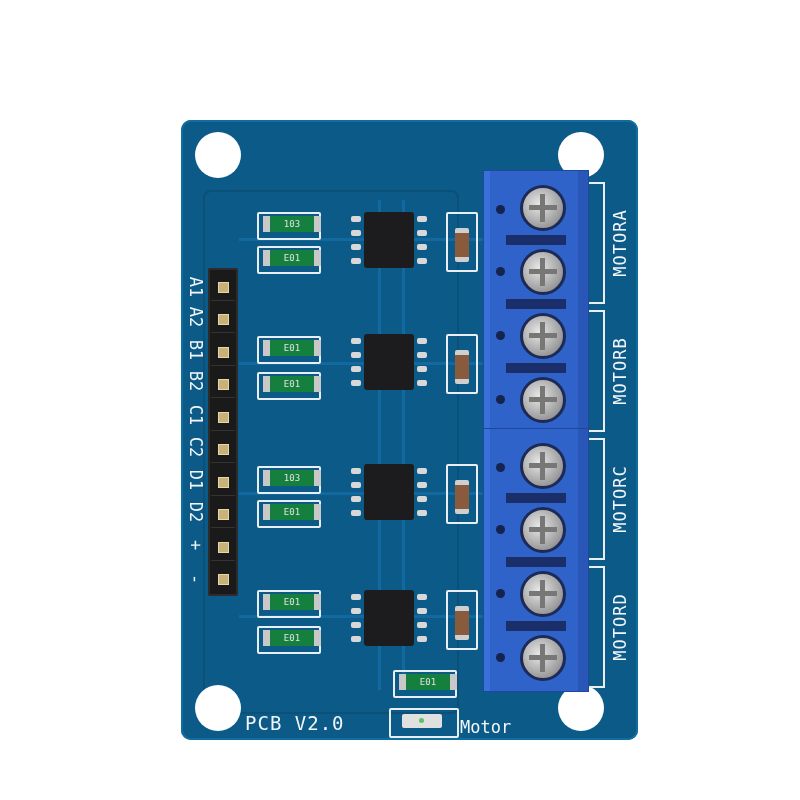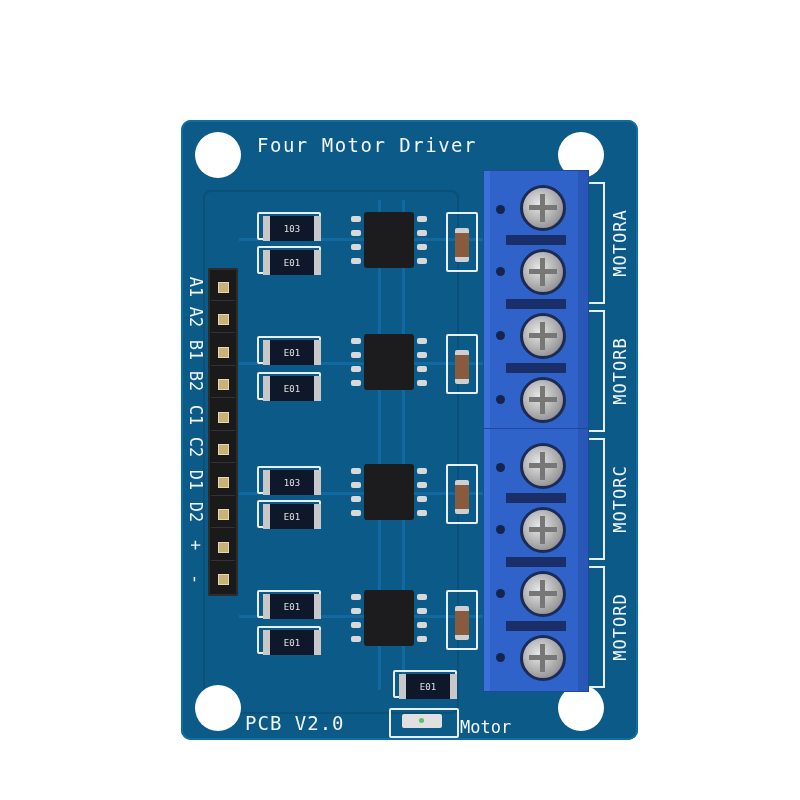--- a/index.html
+++ b/index.html
@@ -20,41 +20,40 @@
   .motor-labels .lbl span { transform:rotate(-90deg); color:#f2f6f8; font-size:17px; letter-spacing:1px; white-space:nowrap; }
   .motor-bracket { position:absolute; left:408px; width:14px; border:2px solid #e8eef2; border-left:none; }
   .terminal { position:absolute; left:302px; width:104px; background:#2f63c9; border:1px solid #1e47a0; box-shadow: inset 6px 0 0 #3a71d8, inset -10px 0 0 #2857b8; }
   .screw { position:absolute; left:36px; width:40px; height:40px; border-radius:50%; background:radial-gradient(circle at 40% 40%, #e8e8e8, #9a9a9a 70%, #555 100%); border:3px solid #1c2a55; }
   .screw:before, .screw:after { content:""; position:absolute; background:#777; }
   .screw:before { left:17px; top:6px; width:5px; height:28px; }
   .screw:after { left:6px; top:17px; width:28px; height:5px; }
   .slot { position:absolute; left:22px; width:60px; height:10px; background:#1a2f6a; }
   .dot { position:absolute; left:12px; width:9px; height:9px; border-radius:50%; background:#15234f; }
   .pad-box { position:absolute; border:2px solid #e8eef2; border-radius:2px; }
-  .resistor { position:absolute; width:44px; height:25px; background:#0f172a; border-left:7px solid #c8c8c8; border-right:7px solid #c8c8c8; color:#e0e0e0; font-size:9px; display:flex; align-items:center; justify-content:center; }
+  .resistor { position:absolute; width:44px; height:16px; background:#15803d; border-left:7px solid #c8c8c8; border-right:7px solid #c8c8c8; color:#e0e0e0; font-size:9px; display:flex; align-items:center; justify-content:center; }
   .chip { position:absolute; width:50px; height:56px; background:#1c1c1e; border-radius:3px; }
   .lead { position:absolute; width:10px; height:6px; background:#d8d8d8; border-radius:2px; }
   .cap-box { position:absolute; width:28px; height:56px; border:2px solid #e8eef2; border-radius:2px; }
   .cap { position:absolute; left:7px; top:14px; width:14px; height:24px; background:#8a5a3c; border-top:5px solid #cfcfcf; border-bottom:5px solid #cfcfcf; border-radius:2px; }
   .trace { position:absolute; background:#1169a0; }
   .led { position:absolute; width:40px; height:14px; background:#e0e0e0; border-radius:2px; }
   .led-dot { position:absolute; left:17px; top:4px; width:5px; height:5px; border-radius:50%; background:#56c26a; }
 </style>
 </head>
 <body>
 
 <div class="board">
   <div class="board-outline"></div>
 
   <div class="hole" style="left:14px; top:12px;"></div>
   <div class="hole" style="left:377px; top:12px;"></div>
   <div class="hole" style="left:14px; top:565px;"></div>
   <div class="hole" style="left:377px; top:565px;"></div>
 
-  <div class="title">Four Motor Driver</div>
 
   <div class="pinlabels">
     <span style="top:4px;">A1</span>
     <span style="top:34px;">A2</span>
     <span style="top:67px;">B1</span>
     <span style="top:98px;">B2</span>
     <span style="top:132px;">C1</span>
     <span style="top:164px;">C2</span>
     <span style="top:197px;">D1</span>
     <span style="top:229px;">D2</span>

